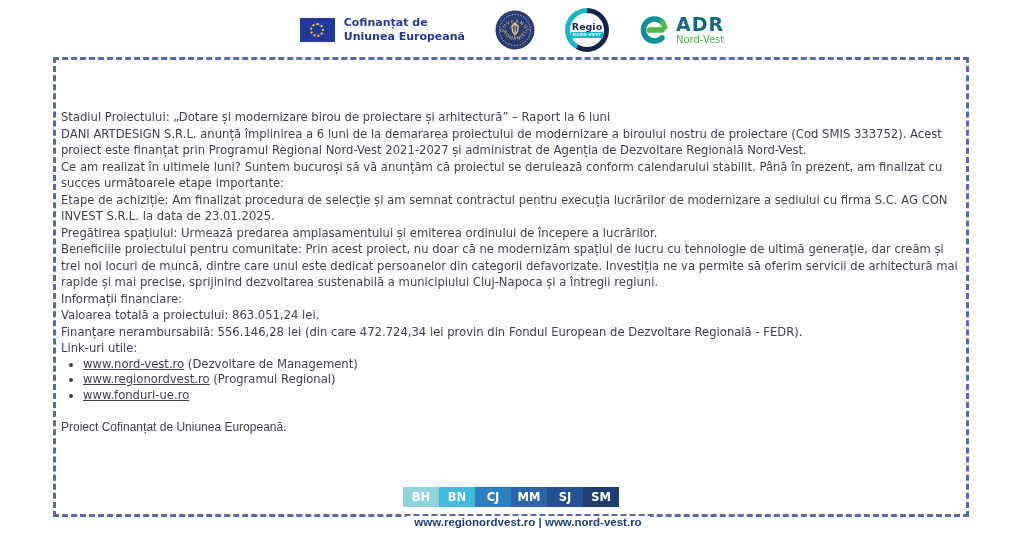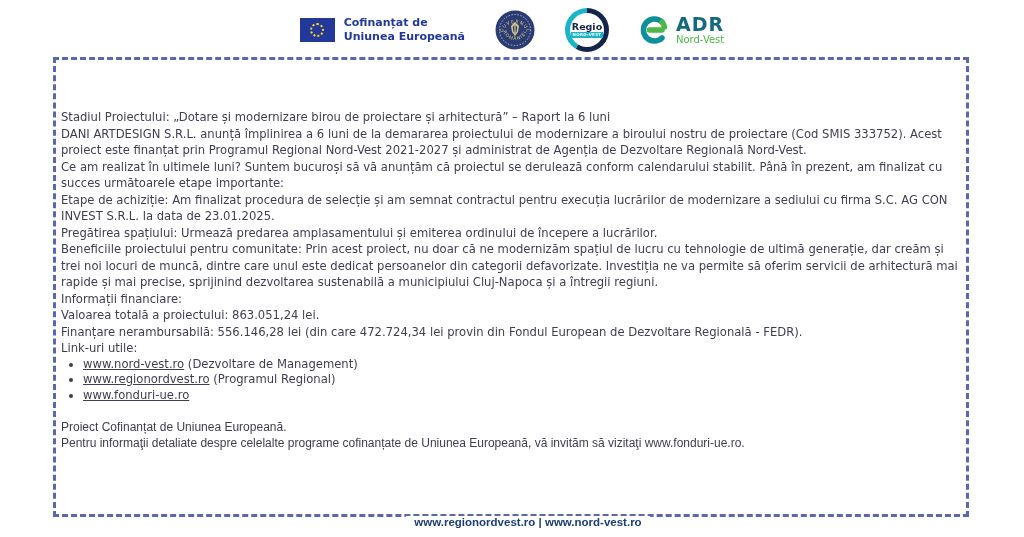--- a/index.html
+++ b/index.html
@@ -177,24 +177,37 @@
 
           <li><a>www.regionordvest.ro</a><span> (Programul Regional)</span></li>
 
           <li><a>www.fonduri-ue.ro</a><span></span></li>
         </ul>
 
       <div class="closing">
 
           <p class="para closing-line">Proiect Cofinanțat de Uniunea Europeană.</p>
 
-          <p class="para closing-line">Pentru informaţii detaliate despre celelalte programe cofinanțate de Uniunea Europeană, vă invităm să vizitaţi www.fonduri-ue.ro.</p>
         </div>
 
     </div>
 
+    <div class="region-strip">
+
+        <div class="region-cell" style="background: rgb(143, 213, 222);">BH</div>
+
+        <div class="region-cell" style="background: rgb(63, 188, 217);">BN</div>
+
+        <div class="region-cell" style="background: rgb(46, 127, 192);">CJ</div>
+
+        <div class="region-cell" style="background: rgb(44, 100, 168);">MM</div>
+
+        <div class="region-cell" style="background: rgb(38, 81, 146);">SJ</div>
+
+        <div class="region-cell" style="background: rgb(32, 62, 109);">SM</div>
+      </div>
   </div>
 
   <div class="footer-sites">
     <span>www.regionordvest.ro | www.nord-vest.ro</span>
   </div>
 
 </div>
 
 </body></html>

